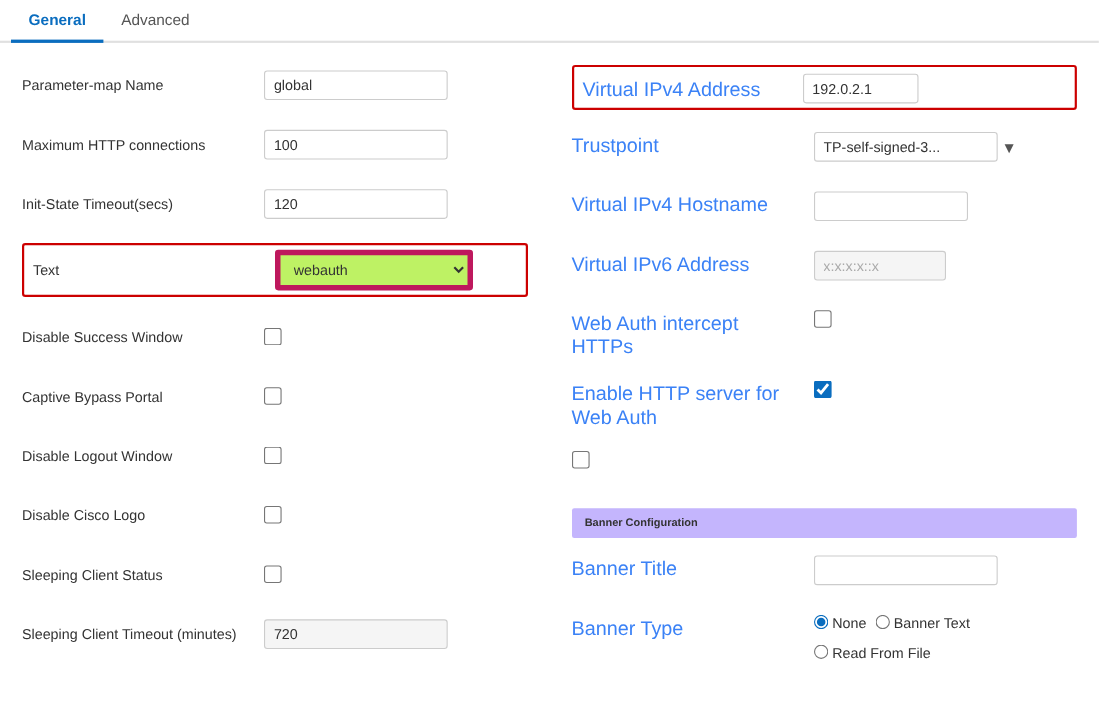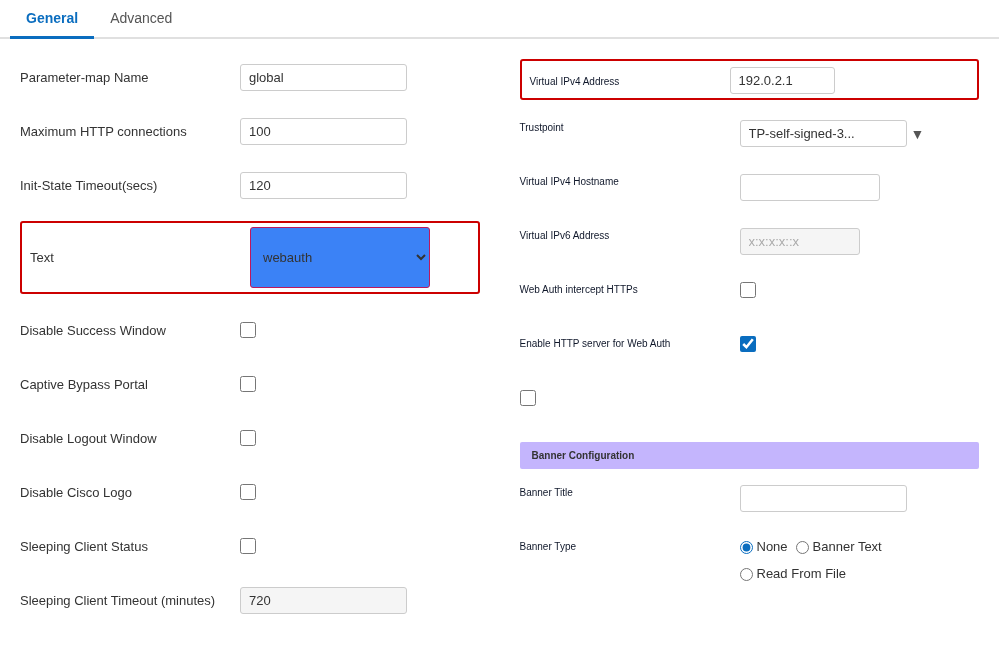--- a/index.html
+++ b/index.html
@@ -76,27 +76,27 @@
 
     input[type="text"]::placeholder {
       color: #aaa;
     }
 
     input[type="text"].gray-bg {
       background: #f5f5f5;
     }
 
     select {
-      border: 1px solid #be185d;
+      border: 5px solid #be185d;
       border-radius: 3px;
-      padding: 21px 8px;
+      padding: 5px 8px;
       font-size: 13px;
       width: 180px;
       color: #333;
-      background: #3b82f6;
+      background: #bef264;
       appearance: auto;
     }
 
     .checkbox-wrap {
       display: flex;
       align-items: center;
     }
 
     input[type="checkbox"] {
       width: 16px;
@@ -117,21 +117,21 @@
 
     .radio-group {
       display: flex;
       flex-wrap: wrap;
       gap: 8px;
       align-items: center;
     }
 
     .radio-item {
       display: flex;
-      align-items: flex-end;
+      align-items: flex-start;
       gap: 4px;
       font-size: 13px;
     }
 
     input[type="radio"] {
       accent-color: #0a6dbf;
       cursor: pointer;
     }
 
     .trustpoint-wrap {
@@ -152,22 +152,22 @@
 
     .right-row {
       display: flex;
       align-items: flex-start;
       margin-bottom: 18px;
       min-height: 36px;
     }
 
     .right-label {
       flex: 0 0 220px;
-      color: #0f172a;
-      font-size: 10px;
+      color: #3b82f6;
+      font-size: 18px;
       padding-right: 10px;
       padding-top: 4px;
     }
 
     .right-control {
       flex: 1;
       display: flex;
       align-items: center;
       padding-top: 2px;
     }

